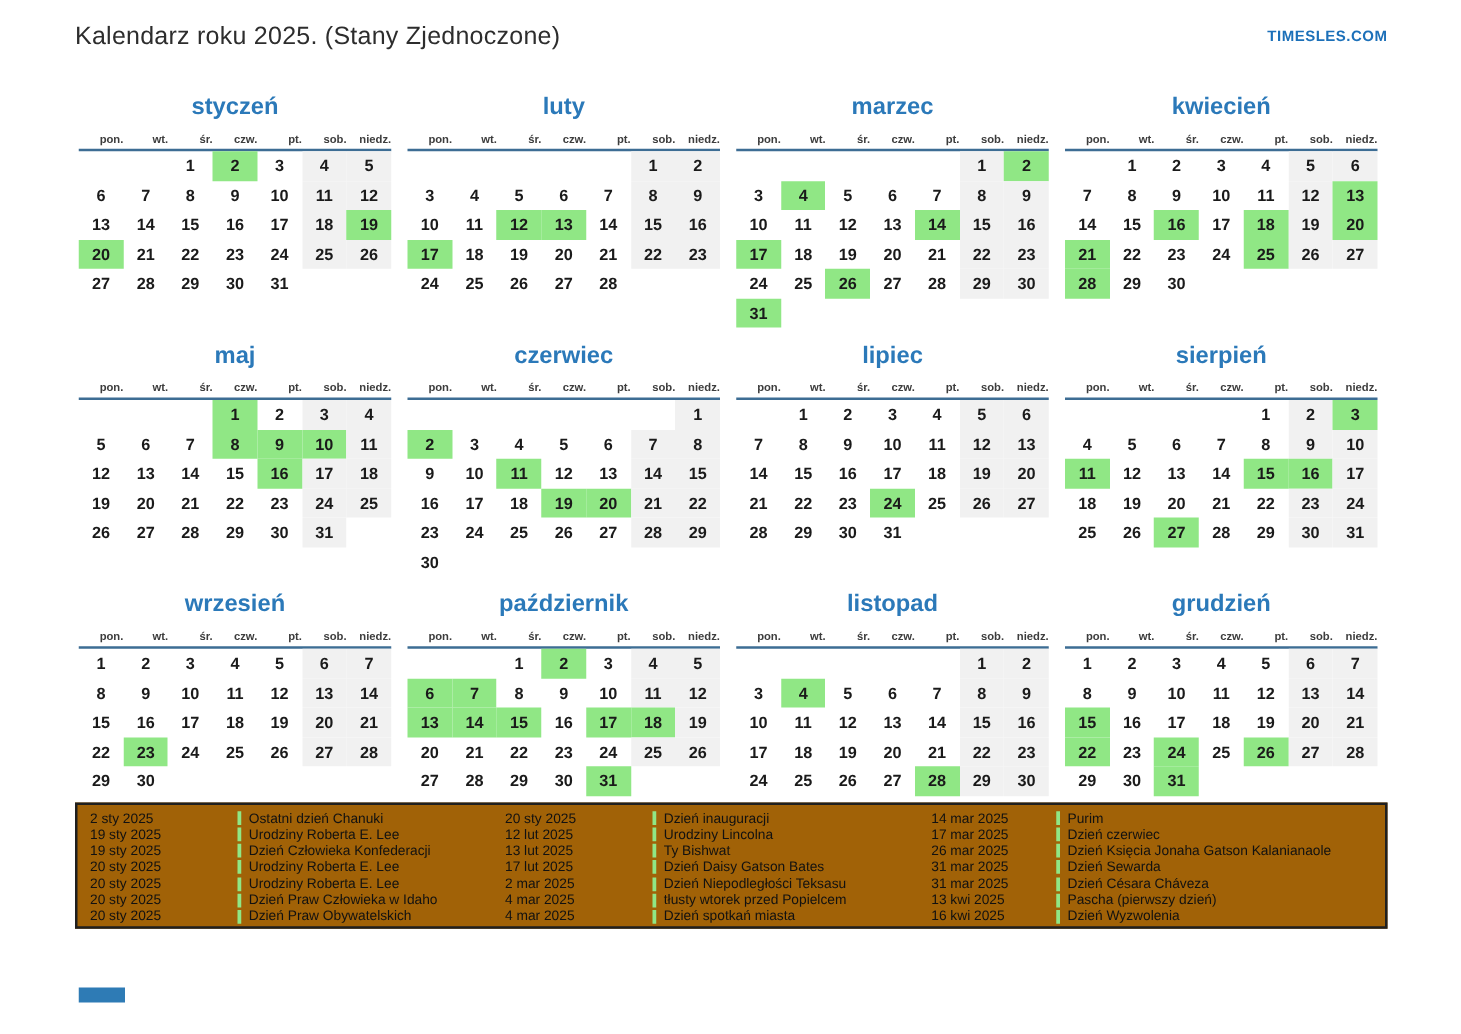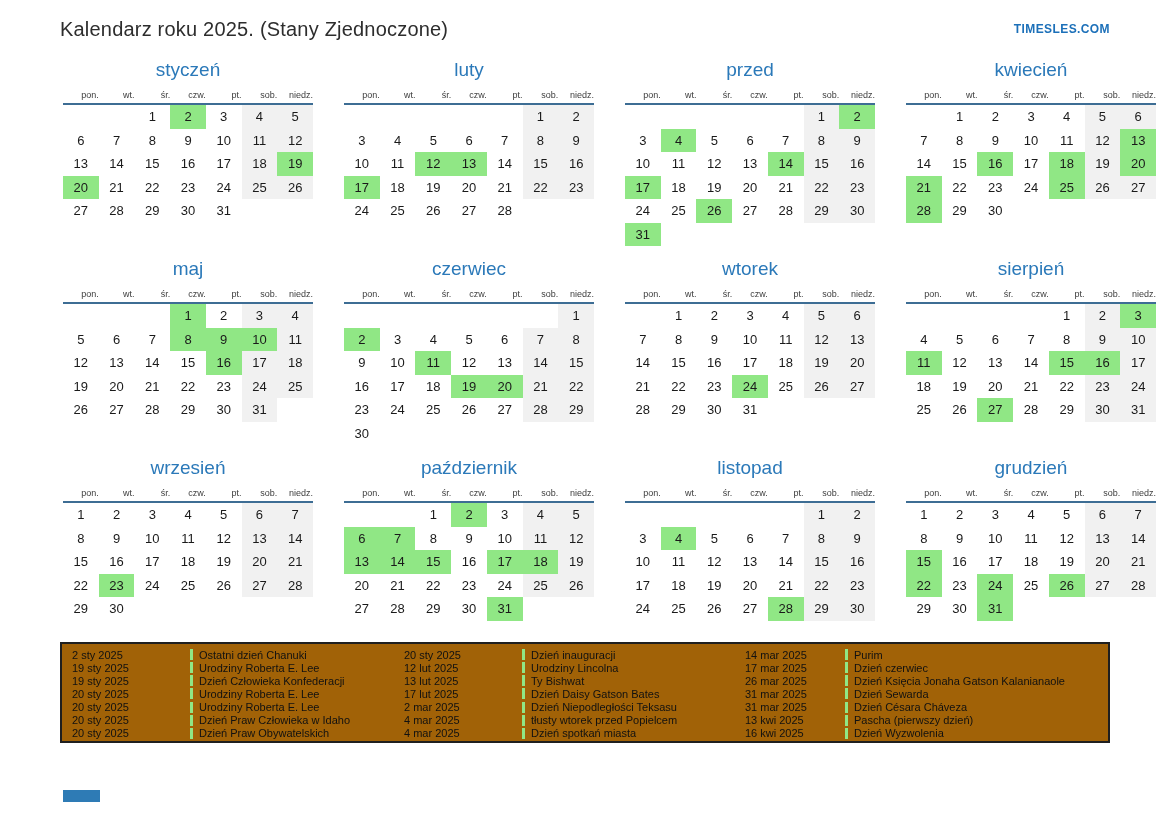--- a/index.html
+++ b/index.html
@@ -4,22 +4,22 @@
 <style>
   * { margin:0; padding:0; box-sizing:border-box; }
   html,body { background:#fff; }
   body { width:1169px; height:827px; font-family:"Liberation Sans","DejaVu Sans",sans-serif; position:relative; overflow:hidden; }
   .page { position:absolute; inset:0; background:#fff;border-radius:27px; }
 
   .header { position:absolute; left:60px; top:18px; width:1050px; display:flex; justify-content:space-between; align-items:flex-start; }
   .title { font-size:20px; font-weight:normal; color:#2d2d2d; letter-spacing:0.2px; }
   .site  { font-size:12px; font-weight:bold; color:var(--link,#1c70b9); text-decoration:none; letter-spacing:0.4px; margin-top:4px; }
 
-  .months { position:absolute; left:63px; top:56px; width:1039px;
-            display:grid; grid-template-columns:repeat(4,250px); column-gap:31px; grid-auto-rows:199px; }
+  .months { position:absolute; left:63px; top:72px; width:1039px;
+            display:grid; grid-template-columns:repeat(4,250px); column-gap:13px; grid-auto-rows:199px;font-weight:bold; }
   .month { width:250px; }
   .month-title { text-align:center; font-size:19px; color:var(--accent,#2b79b9); height:31px; line-height:28px; }
   .weekdays { display:grid; grid-template-columns:repeat(7,1fr); font-size:9px; color:#3d3d3d;
               text-align:right; padding:3px 0 3px 0; border-bottom:2px solid var(--line,#3d6d94); }
   .week-row { display:grid; grid-template-columns:repeat(7,1fr); }
   .cell { height:23.5px; display:flex; align-items:center; justify-content:center;
           font-size:13px; color:#1a1a1a; }
   .cell.we { background:var(--weekend,#f1f1f1); }
   .cell.hl { background:var(--green,#90e785); }
 
@@ -153,21 +153,21 @@
           <div class="cell">24</div>
           <div class="cell">25</div>
           <div class="cell">26</div>
           <div class="cell">27</div>
           <div class="cell">28</div>
           <div class="cell"></div>
           <div class="cell"></div>
         </div>
       </div>
       <div class="month">
-        <div class="month-title">przed</div>
+        <div class="month-title">marzec</div>
         <div class="weekdays">
           <span>pon.</span>
           <span>wt.</span>
           <span>śr.</span>
           <span>czw.</span>
           <span>pt.</span>
           <span>sob.</span>
           <span>niedz.</span>
         </div>
         <div class="week-row">
@@ -399,21 +399,21 @@
           <div class="cell">30</div>
           <div class="cell"></div>
           <div class="cell"></div>
           <div class="cell"></div>
           <div class="cell"></div>
           <div class="cell"></div>
           <div class="cell"></div>
         </div>
       </div>
       <div class="month">
-        <div class="month-title">wtorek</div>
+        <div class="month-title">lipiec</div>
         <div class="weekdays">
           <span>pon.</span>
           <span>wt.</span>
           <span>śr.</span>
           <span>czw.</span>
           <span>pt.</span>
           <span>sob.</span>
           <span>niedz.</span>
         </div>
         <div class="week-row">

